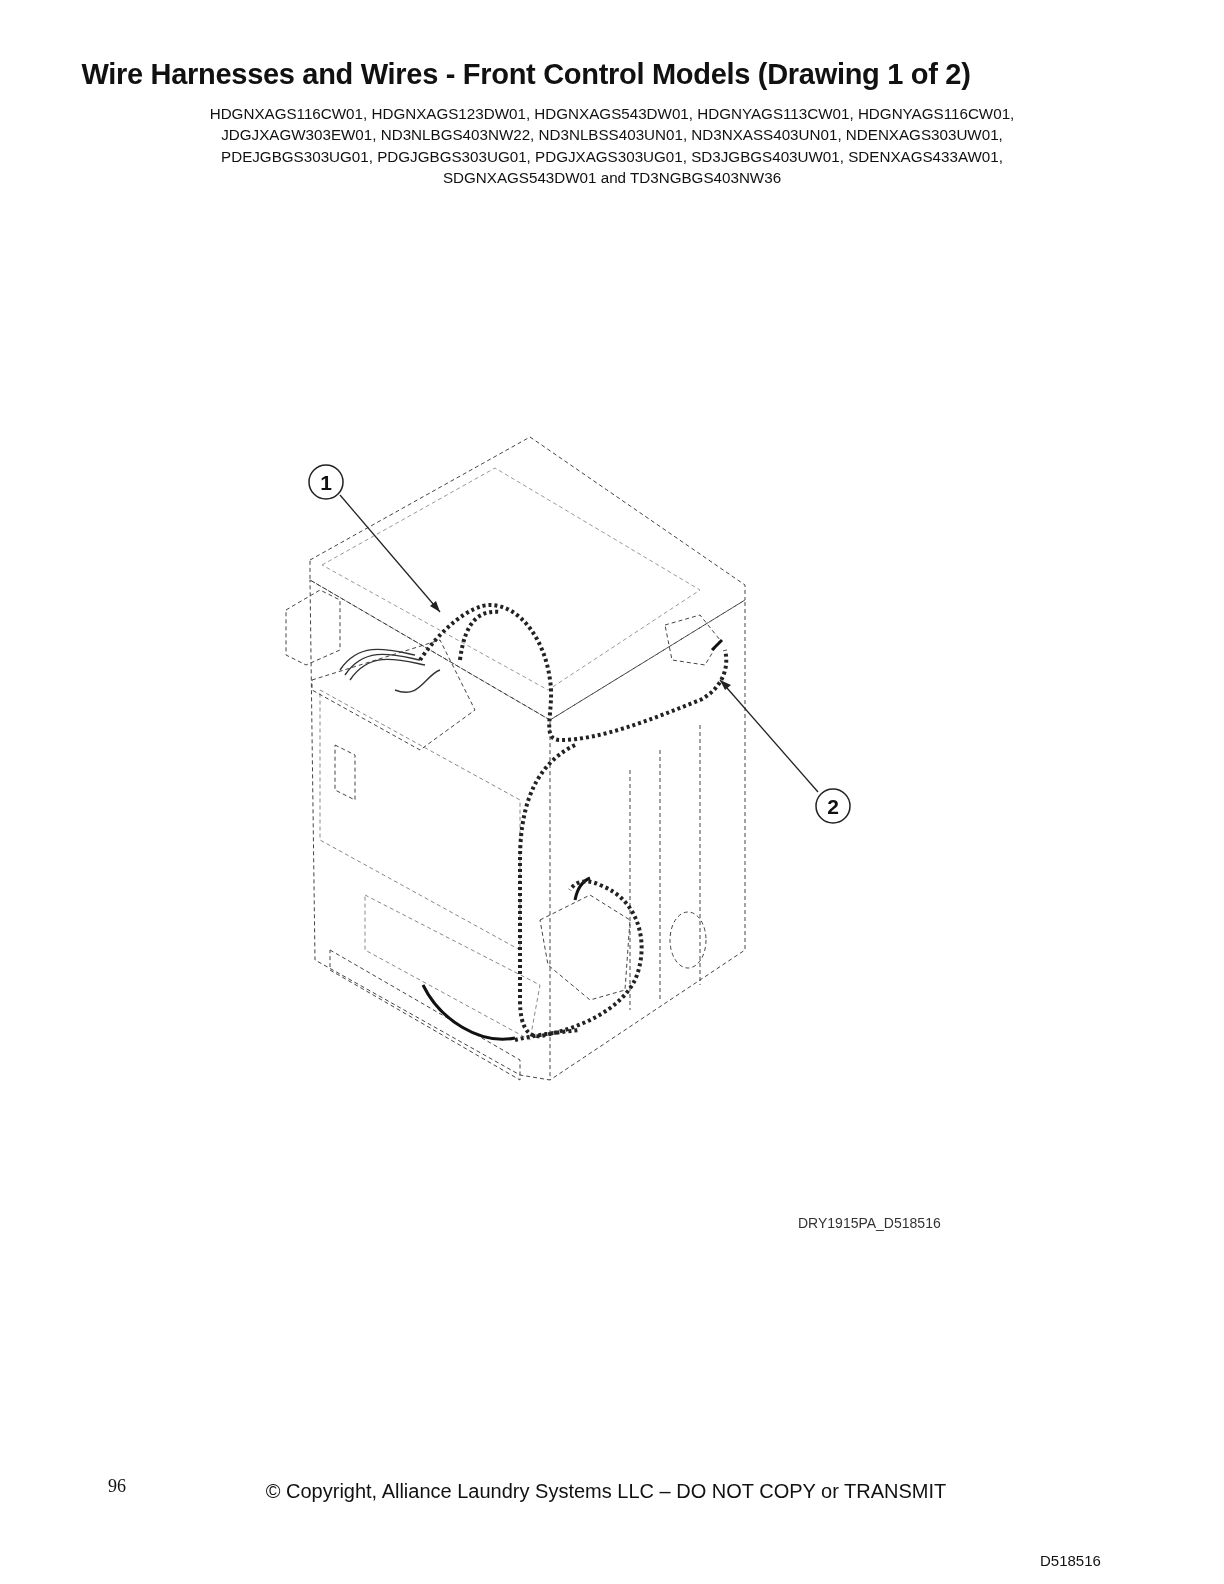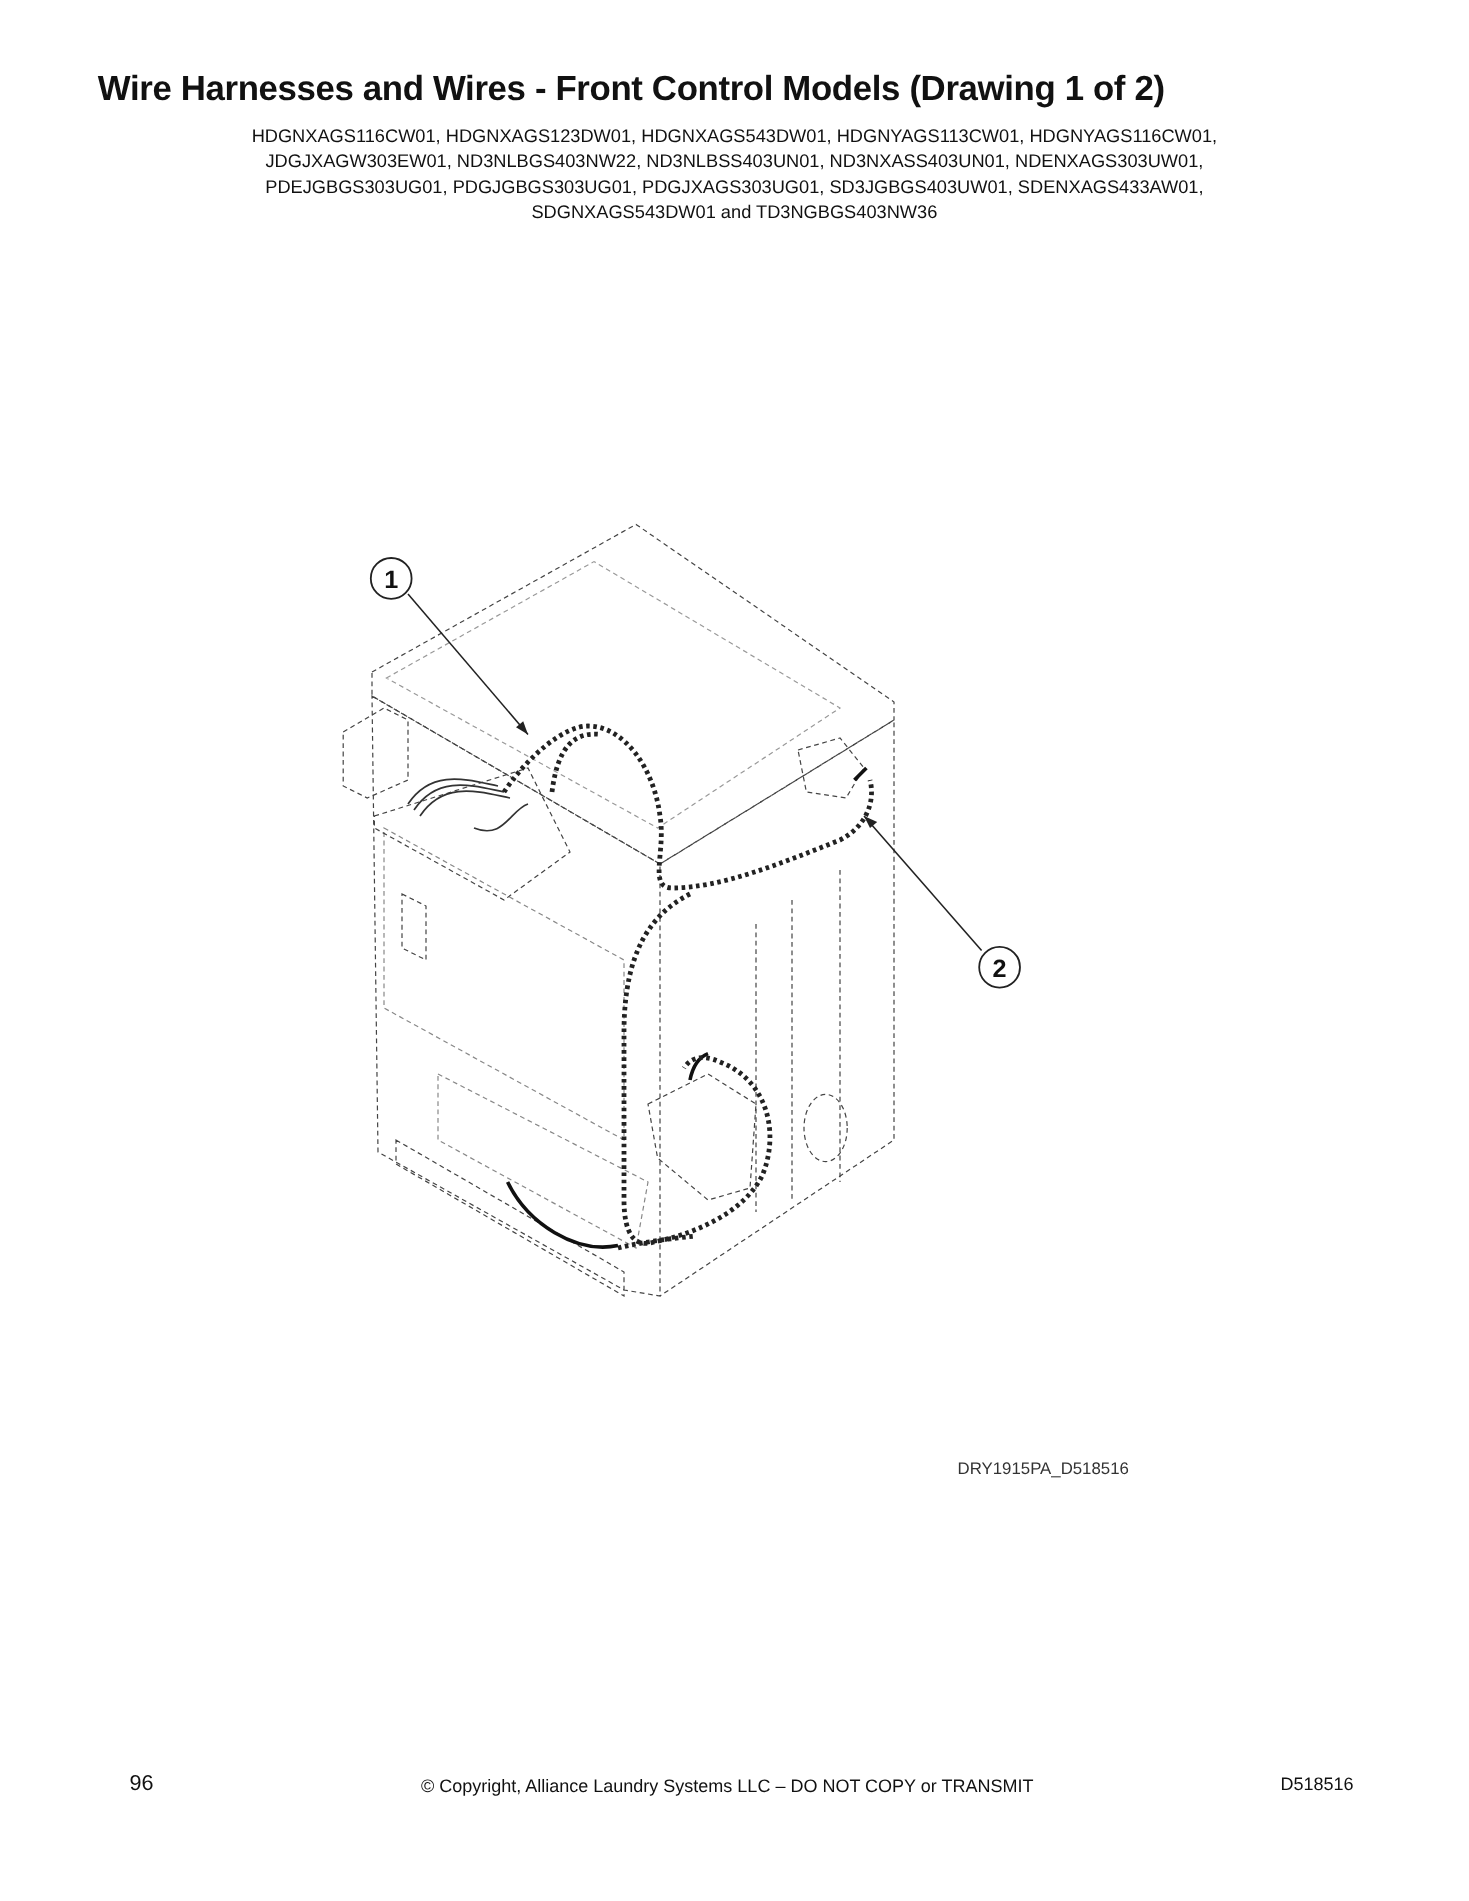--- a/index.html
+++ b/index.html
@@ -1,23 +1,23 @@
 <!DOCTYPE html>
 <html><head>
 <meta charset="utf-8">
 <style>
   html, body { margin: 0; padding: 0; background: #ffffff; }
   body { width: 1224px; height: 1584px; position: relative; overflow: hidden; font-family: "Liberation Sans", sans-serif; color: #111; }
   .title { position: absolute; top: 58px; left: 0; width: 1052px; text-align: center; font-weight: bold; font-size: 29px; letter-spacing: -0.3px; }
   .models { position: absolute; top: 103px; left: 92px; width: 1040px; text-align: center; font-size: 15.2px; line-height: 21.4px; }
   .drawing { position: absolute; left: 270px; top: 420px; width: 620px; height: 680px; }
   .drawing-id { position: absolute; left: 798px; top: 1215px; font-size: 14px; color: #333; }
-  .page-num { position: absolute; left: 108px; top: 1476px; font-size: 18px; }
-  .copyright { position: absolute; left: 0; width: 1212px; top: 1480px; text-align: center; font-size: 15px; }
-  .docnum { position: absolute; left: 1040px; top: 1479px; font-size: 15px; margin-left: 27px; }
+  .page-num { position: absolute; left: 108px; top: 1476px; font-size: 18px; font-family: Liberation Serif, serif; }
+  .copyright { position: absolute; left: 0; width: 1212px; top: 1480px; text-align: center; font-size: 20px; }
+  .docnum { position: absolute; left: 1040px; top: 1552px; font-size: 15px; }
 </style>
 </head>
 <body>
 
 <div class="title">Wire Harnesses and Wires - Front Control Models (Drawing 1 of 2)</div>
 
 <div class="models">
   <div>HDGNXAGS116CW01, HDGNXAGS123DW01, HDGNXAGS543DW01, HDGNYAGS113CW01, HDGNYAGS116CW01,</div>
   <div>JDGJXAGW303EW01, ND3NLBGS403NW22, ND3NLBSS403UN01, ND3NXASS403UN01, NDENXAGS303UW01,</div>
   <div>PDEJGBGS303UG01, PDGJGBGS303UG01, PDGJXAGS303UG01, SD3JGBGS403UW01, SDENXAGS433AW01,</div>

